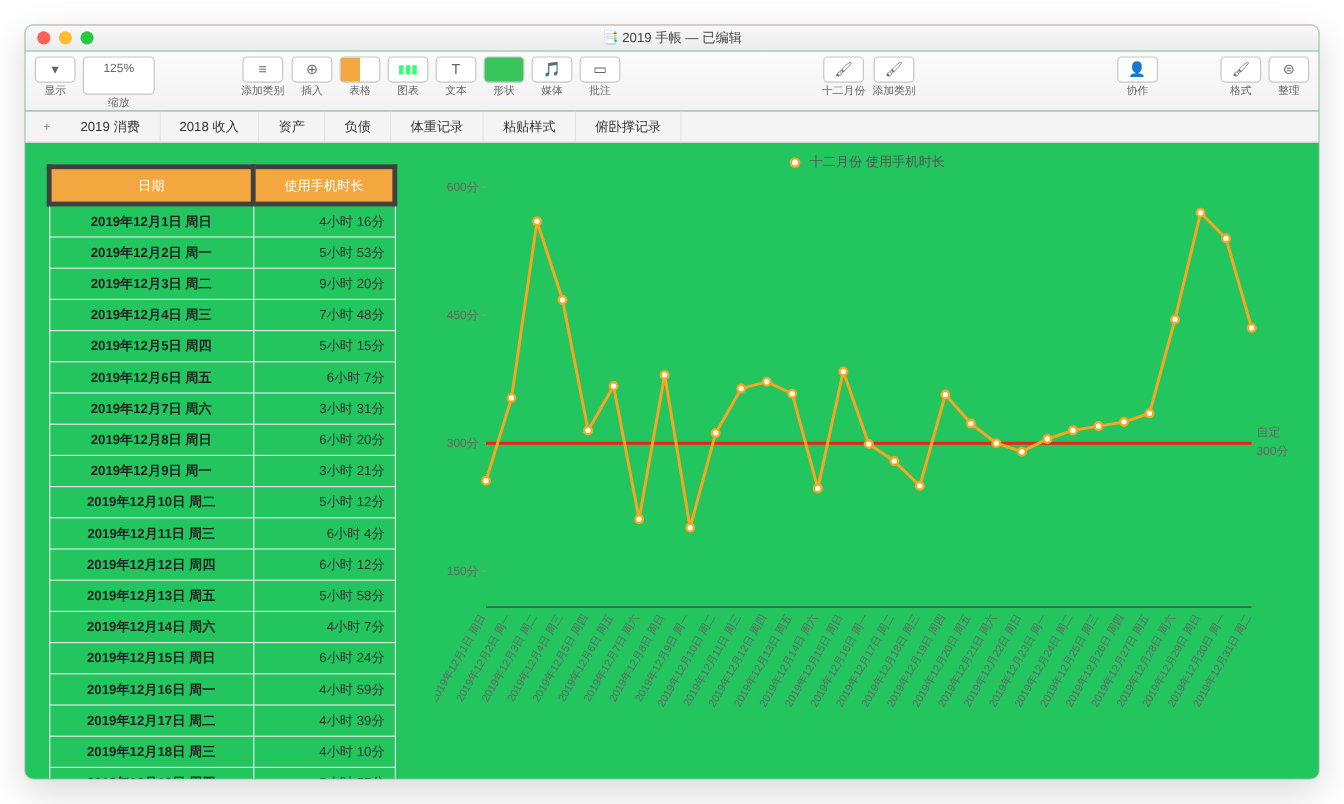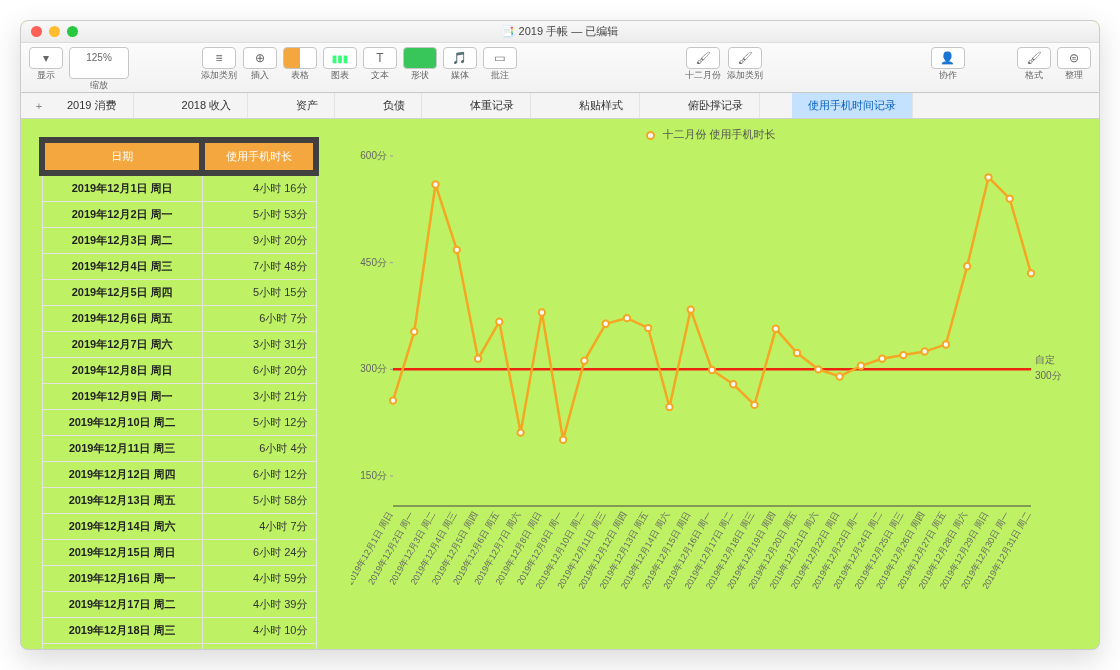--- a/index.html
+++ b/index.html
@@ -1,19 +1,19 @@
 <!DOCTYPE html>
 <html><head>
 <meta charset="utf-8">
 <style>
 * { box-sizing: border-box; margin: 0; padding: 0; }
 body { font-family: -apple-system, "Helvetica Neue", sans-serif; background: #fff; }
 .window {
   position: relative; width: 1080px; height: 630px; margin: 20px auto;
-  background: #bef264; border: 1px solid #ccc; border-radius: 8px;
+  background: #22c55e; border: 1px solid #ccc; border-radius: 8px;
   box-shadow: 0 10px 30px rgba(0,0,0,.15); overflow: hidden;
 }
 .titlebar {
   height: 22px; background: linear-gradient(#f8f8f8,#ececec);
   border-bottom: 1px solid #ddd; display: flex; align-items: center;
   padding: 0 10px; position: relative;
 }
 .traffic { display: flex; gap: 7px; }
 .dot { width: 11px; height: 11px; border-radius: 50%; }
 .dot.r { background: #fe5f57; } .dot.y { background: #febc2e; } .dot.g { background: #28c840; }
@@ -32,25 +32,25 @@
 .tabs {
   display: flex; align-items: center; height: 26px; background: #f4f4f4;
   border-bottom: 1px solid #d0d0d0; padding: 0 6px; gap: 0; font-size: 11px; color: #333;
 }
 .plus { width: 24px; text-align: center; color: #888; cursor: pointer; }
 .tab { padding: 0 16px; height: 100%; display: flex; align-items: center; border-right: 1px solid #e4e4e4; cursor: pointer; }
 .tab.active { background: #c4e2fd; color: #0a62c0; }
 .content { display: flex; height: calc(100% - 98px); }
 .tablewrap { padding: 18px 8px 8px 18px; width: 320px; overflow: hidden; }
 table { border-collapse: collapse; width: 100%; font-size: 11px; }
-th { background: #f3a73e; color: #fff; font-weight: 400; padding: 6px 8px; border: 6px solid #404040; }
+th { background: #f3a73e; color: #fff; font-weight: 400; padding: 6px 8px; border: 4px solid #404040; }
 td { border: 1px solid #e4e4e4; padding: 5px 8px; }
 td.date { text-align: center; font-weight: 700; color: #222; }
 td.dur { text-align: right; color: #333; }
-.chartwrap { flex: 1; padding: 8px 28px 8px 4px; display: flex; flex-direction: column; margin-left: 20px; }
+.chartwrap { flex: 1; padding: 8px 16px 8px 4px; display: flex; flex-direction: column; margin-left: 20px; }
 .legend { text-align: center; font-size: 11px; color: #555; margin-bottom: 4px; }
 .legend .m { display: inline-block; width: 9px; height: 9px; border: 2px solid #f5a623; border-radius: 50%; background: #fff; vertical-align: middle; margin-right: 4px; }
 .axis-lbl { font-size: 10px; fill: #666; }
 .xlbl { font-size: 9px; fill: #666; }
 </style>
 </head>
 <body>
 
 <div class="window">
 
@@ -125,29 +125,28 @@
         <span>格式</span>
       </div>
     <div class="tbtn">
         <div class="ic">⊜</div>
         <span>整理</span>
       </div>
   </div>
 
   <div class="tabs">
     <div class="plus">+</div>
-    <div id="tabs-host" style="display: flex; height: 100%; gap: 32px;">
+    <div id="tabs-host" style="display: flex; height: 100%;">
         <div class="tab">2019 消费</div>
         <div class="tab">2018 收入</div>
         <div class="tab">资产</div>
         <div class="tab">负债</div>
         <div class="tab">体重记录</div>
         <div class="tab">粘贴样式</div>
         <div class="tab">俯卧撑记录</div>
-        <div class="tab active">使用手机时间记录</div>
       </div>
   </div>
 
   <div class="content">
     <div class="tablewrap">
       <table>
         <thead>
             <tr>
           <th>日期</th>
           <th>使用手机时长</th>

